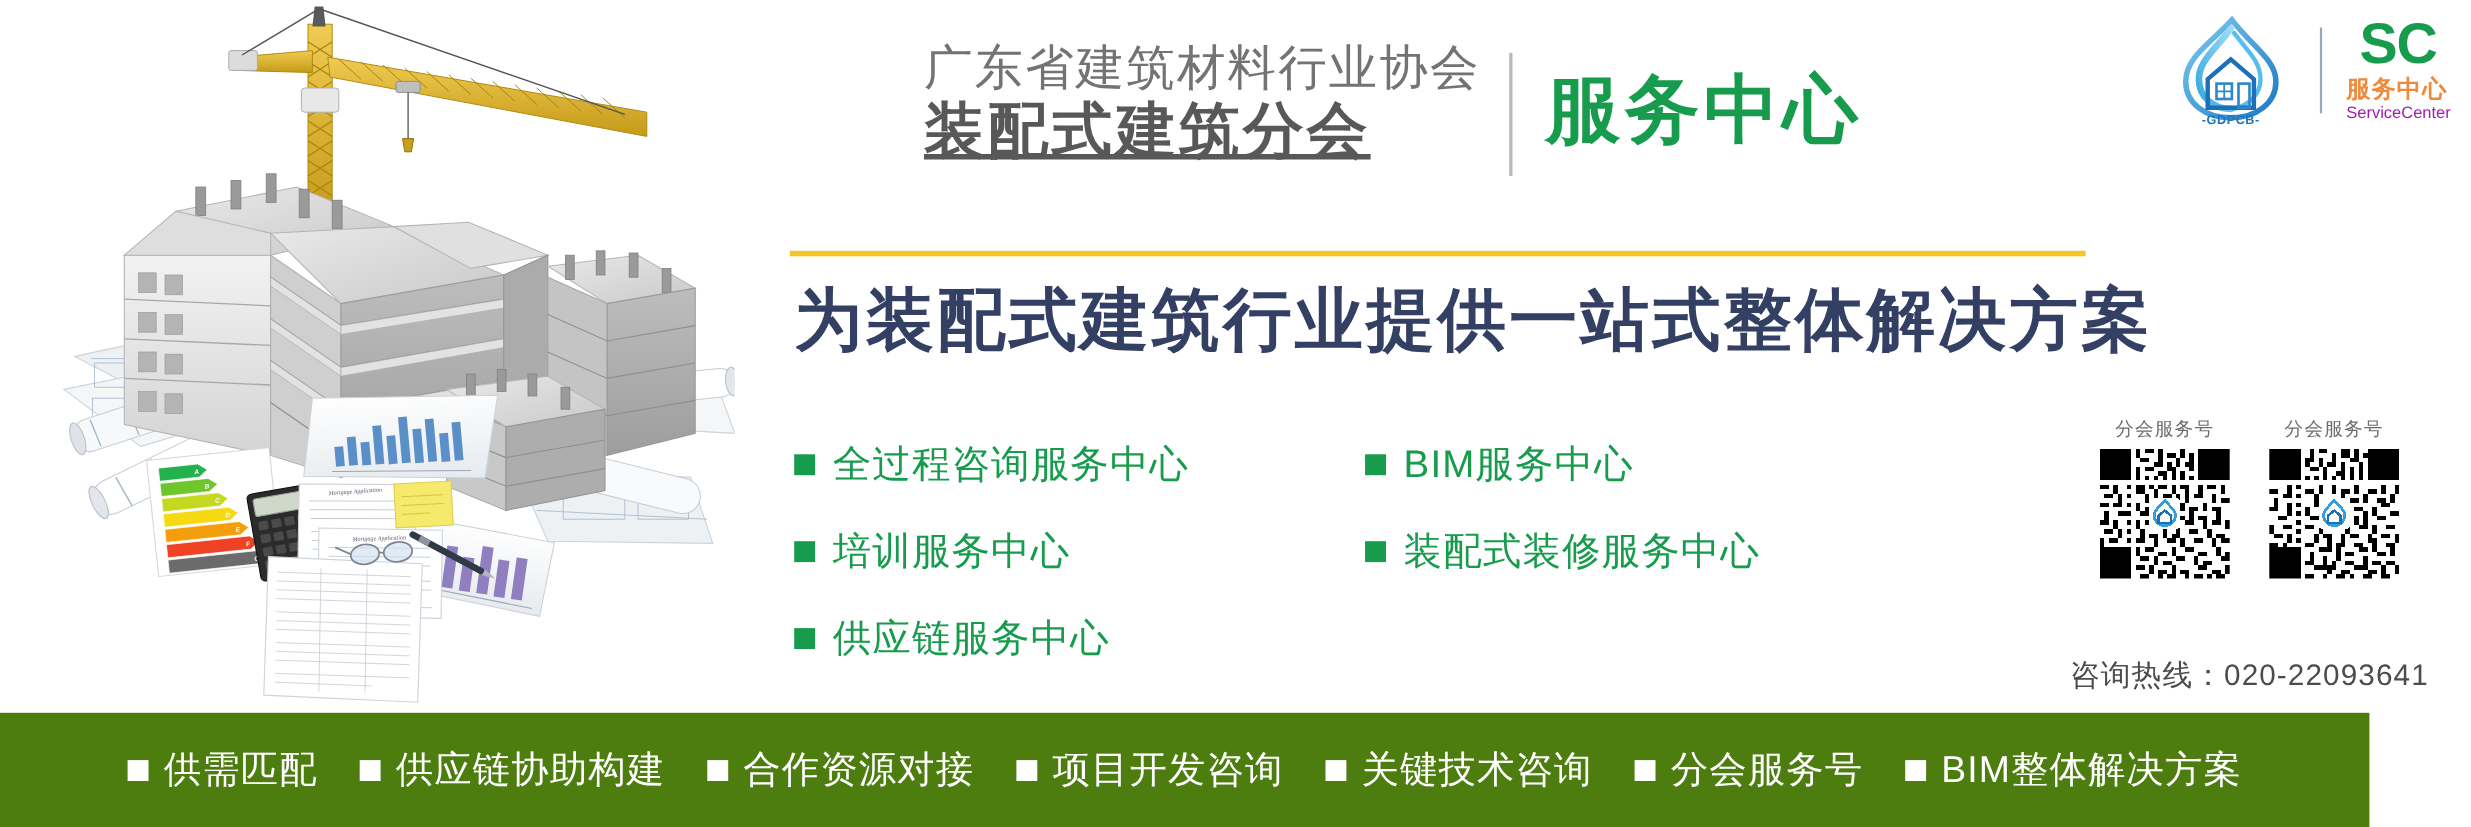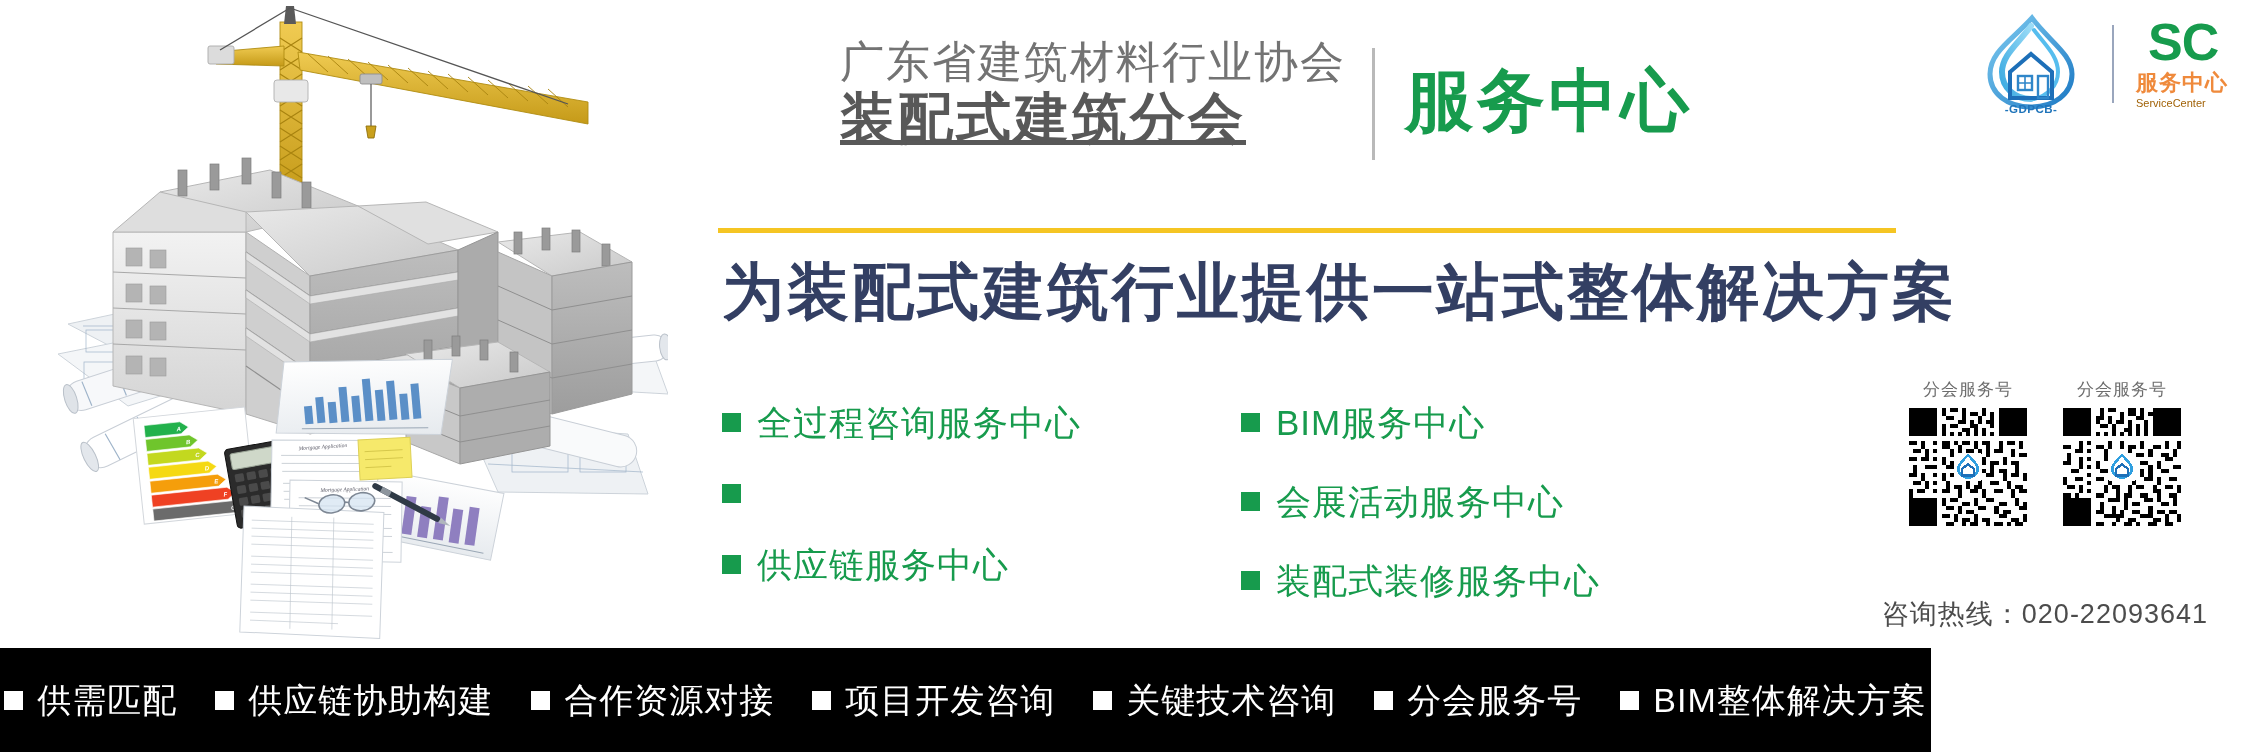--- a/index.html
+++ b/index.html
@@ -144,22 +144,22 @@
   }
   .sc-cn {
     font-size: 22px;
     font-weight: 700;
     color: #ef8a3c;
     letter-spacing: 1px;
     line-height: 1.2;
     margin-top: 3px;
   }
   .sc-en {
-    font-size: 11px;
-    color: #a16207;
+    font-size: 15px;
+    color: #a21caf;
     letter-spacing: 0px;
     line-height: 1.2;
   }
 
   
   .qr-block {
     position: absolute;
     right: 38px; top: 378px;
     display: flex;
     flex-direction: column;
@@ -185,22 +185,22 @@
     color: #4c4c4c;
     letter-spacing: 1px;
     margin-top: 22px;
     white-space: nowrap;
   }
 
   
   .green-bar {
     position: absolute;
     left: 0; bottom: 0;
-    width: 1931px; height: 104px;
-    background: #000000;
+    width: 2154px; height: 104px;
+    background: #4d7c0f;
     display: flex;
     align-items: center;
     justify-content: center;
     gap: 38px;
   }
   .bar-item {
     display: flex;
     align-items: center;
     white-space: nowrap;
   }
@@ -539,34 +539,31 @@
   <div class="headline">为装配式建筑行业提供一站式整体解决方案</div>
 
   <div class="lists">
     <div class="list-col">
       <div class="list-item">
         <span class="sq"></span>
         <span class="list-label">全过程咨询服务中心</span>
       </div>
       <div class="list-item">
         <span class="sq"></span>
+        <span class="list-label">培训服务中心</span>
       </div>
       <div class="list-item">
         <span class="sq"></span>
         <span class="list-label">供应链服务中心</span>
       </div>
     </div>
     <div class="list-col">
       <div class="list-item">
         <span class="sq"></span>
         <span class="list-label">BIM服务中心</span>
-      </div>
-      <div class="list-item">
-        <span class="sq"></span>
-        <span class="list-label">会展活动服务中心</span>
       </div>
       <div class="list-item">
         <span class="sq"></span>
         <span class="list-label">装配式装修服务中心</span>
       </div>
     </div>
   </div>
 
   <div class="logo-wrap">
     <div class="logo-gdpcb">

